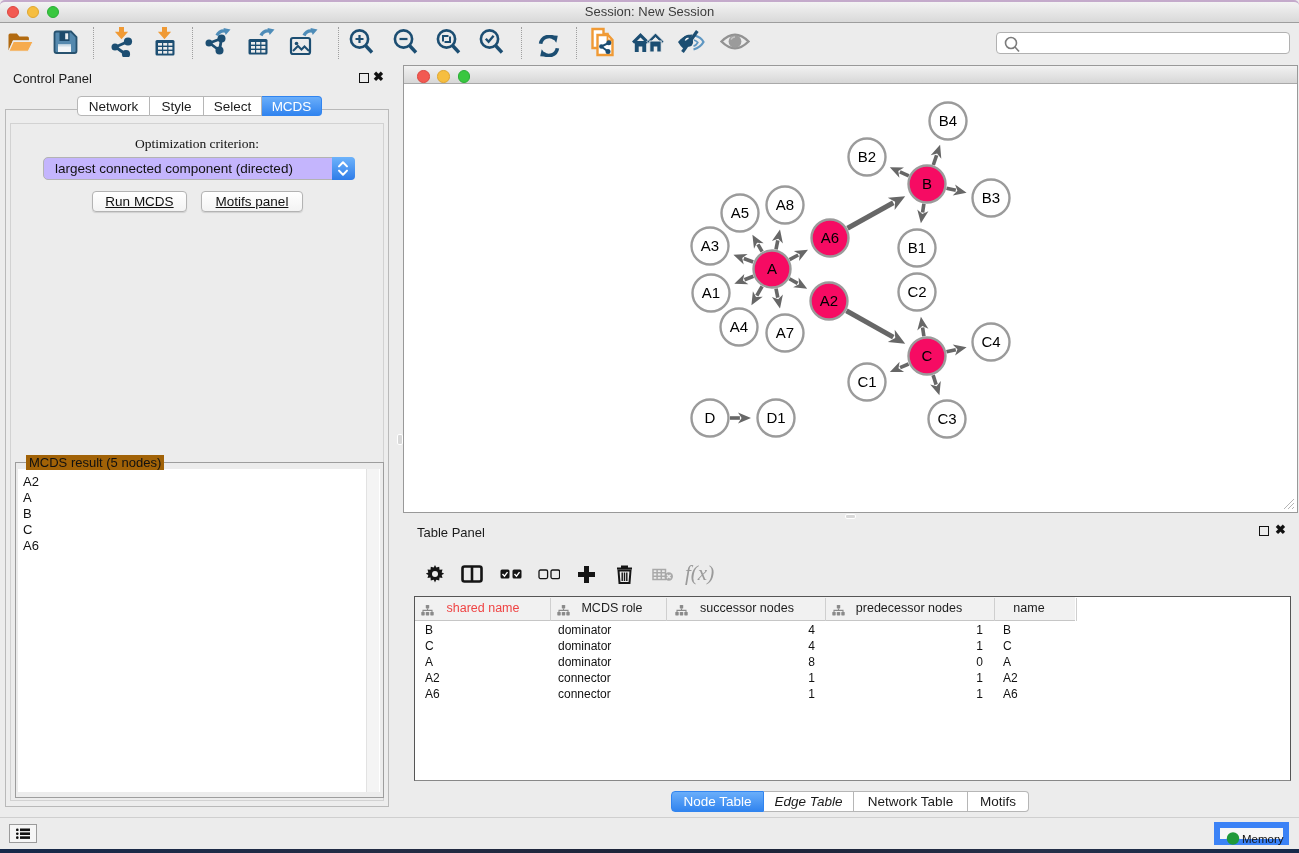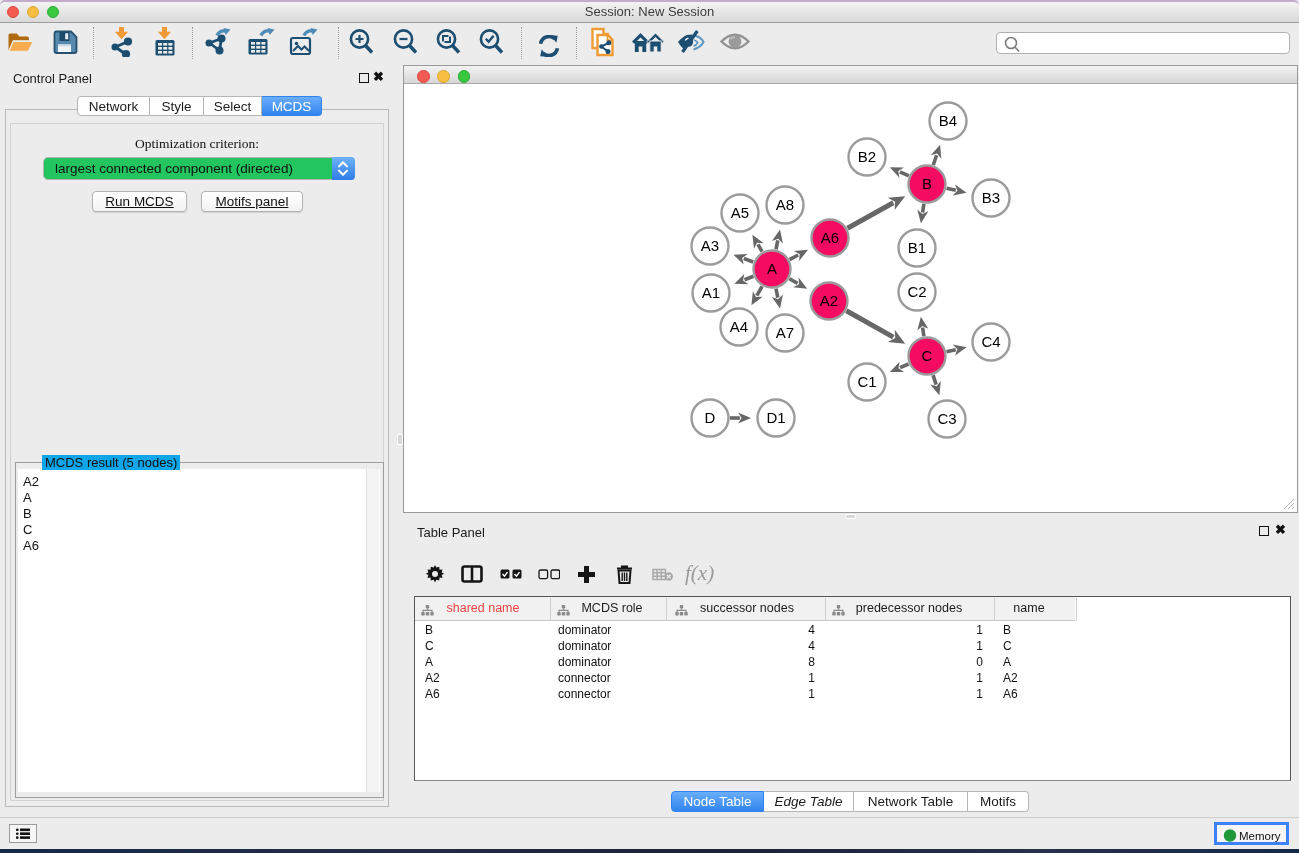--- a/index.html
+++ b/index.html
@@ -20,30 +20,30 @@
 
 #cp-title { left:13px; top:71px; font-size:13px; color:#1b1b1b; }
 #cp-box { left:5px; top:109px; width:384px; height:698px; background:#ededed;
   border:1px solid #b9b9b9; }
 #cp-inner { left:10px; top:123px; width:374px; height:678px; background:#ececec;
   border:1px solid #d2d2d2; }
 .tab { top:96px; height:20px; background:#fff; border:1px solid #b6b6b6; border-left:none;
   font-size:13.5px; color:#1b1b1b; text-align:center; line-height:19px; }
 .tabsel { background:linear-gradient(#6aaefa,#3184ef); color:#fff; border-color:#3184ef; }
 #opt-label { left:5px; top:136px; width:384px; text-align:center; font-size:13.5px; color:#111;font-family:Liberation Serif, serif; }
-#dropdown { left:43px; top:157px; width:312px; height:23px; background:#22c55e;
+#dropdown { left:43px; top:157px; width:312px; height:23px; background:#c4b5fd;
   border:1px solid #b3b3b3; border-radius:5px; font-size:13.5px; color:#111;
   line-height:21px; padding-left:11px; }
 #dropbtn { left:332px; top:157px; width:23px; height:23px; border-radius:0 4px 4px 0;
   background:linear-gradient(#6db3fb,#2f7ce8); }
 .btn { top:191px; height:21px; background:linear-gradient(#ffffff,#f3f3f3);
   border:1px solid #b3b3b3; border-radius:4px; font-size:13.5px; color:#111;
   text-align:center; line-height:19px; box-shadow:0 1px 1px rgba(0,0,0,0.12);text-decoration:underline; }
 #fieldset { left:15px; top:462px; width:369px; height:336px; border:1px solid #9d9d9d; }
-#fieldlegend { left:42px; top:455px; background:#0ea5e9; padding:0 3px; font-size:13px; color:#111; }
+#fieldlegend { left:26px; top:455px; background:#a16207; padding:0 3px; font-size:13px; color:#111; }
 #mcdslist { left:18px; top:469px; width:362px; height:323px; background:#fff; }
 #mcdssb { left:366px; top:469px; width:13px; height:323px; background:#f4f4f4;
   border-left:1px solid #e2e2e2; }
 .mrow { left:23px; font-size:13px; color:#111; }
 
 #gwin { left:403px; top:65px; width:895px; height:448px; background:#fff;
   border:1px solid #999; }
 #gtitle { left:0; top:0; width:893px; height:18px;
   background:linear-gradient(#f2f2f2,#d7d7d7); border-bottom:1px solid #a9a9a9; }
 #gtitletext { left:0; top:3px; width:893px; text-align:center; font-size:13px; color:#2e2e2e; }
@@ -54,21 +54,21 @@
   border:1px solid #555; border-bottom:1px solid #888; }
 .td { font-size:12px; color:#111; }
 
 .btab { top:791px; height:21px; background:#fff; border:1px solid #b6b6b6; border-left:none;
   font-size:13.5px; color:#1b1b1b; text-align:center; line-height:20px; }
 .btabsel { background:linear-gradient(#6aaefa,#3184ef); color:#fff; border-color:#3184ef; }
 
 #statusbar { left:0; top:817px; width:1299px; height:33px; background:#ececec;
   border-top:1px solid #cfcfcf; }
 #listbtn { left:9px; top:824px; width:28px; height:19px; background:#f6f6f6; border:1px solid #9b9b9b; }
-#membtn { left:1214px; top:822px; width:75px; height:23px; background:#f6f6f6; border:3px solid #3b82f6; }
+#membtn { left:1214px; top:822px; width:75px; height:23px; background:#f6f6f6; border:6px solid #3b82f6; }
 #darkstrip { left:0; top:849px; width:1299px; height:4px;
   background:linear-gradient(90deg,#16294a,#232c44 30%,#1b2236 55%,#253049 80%,#16294a); }
 </style>
 </head>
 <body>
 
 <div class="abs" id="mactop"></div>
 <div class="abs tl" style="left:6.5px;background:#f25a52;border:0.5px solid #dd4740;"></div>
 <div class="abs tl" style="left:26.5px;background:#f6be40;border:0.5px solid #e0a72f;"></div>
 <div class="abs tl" style="left:46.5px;background:#39c73f;border:0.5px solid #2aad35;"></div>

